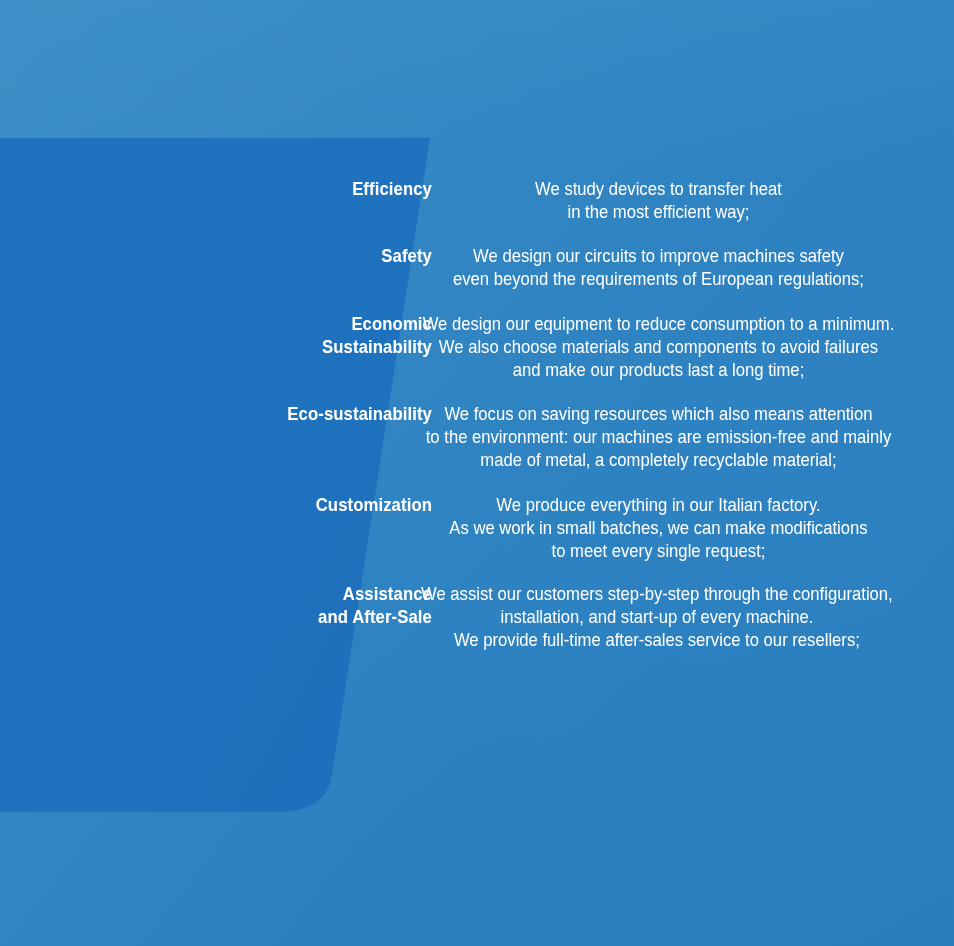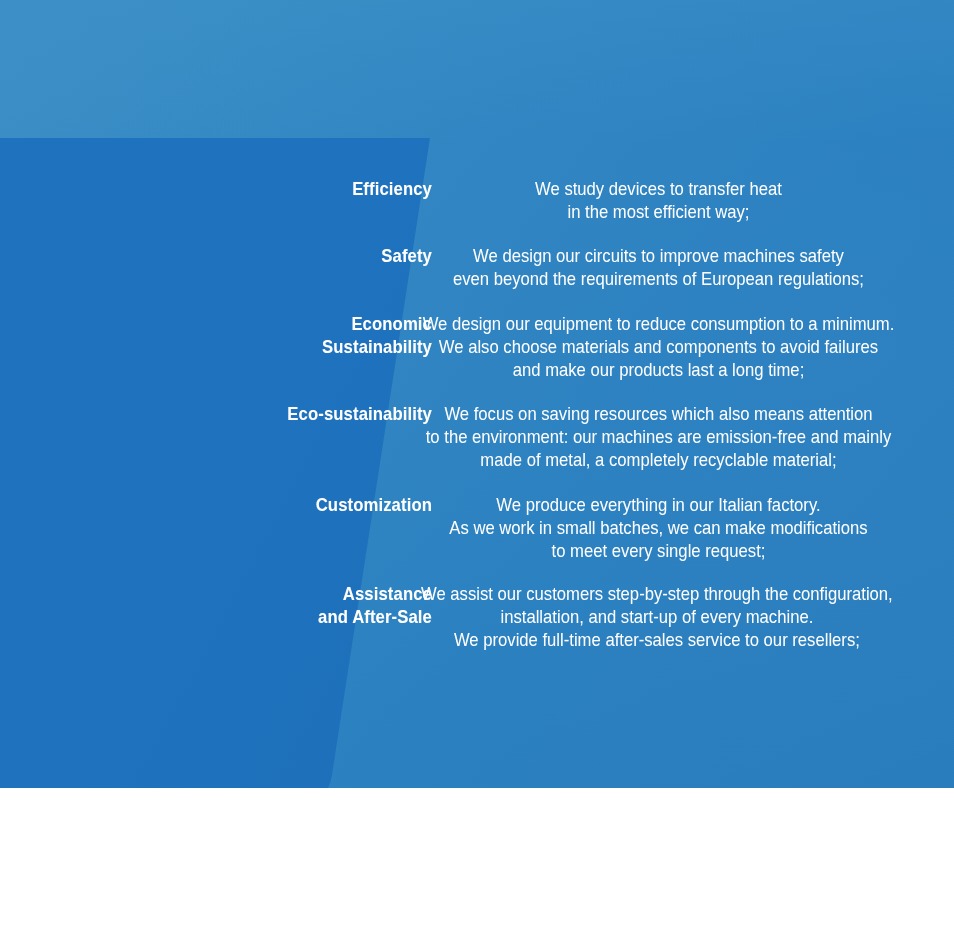--- a/index.html
+++ b/index.html
@@ -10,21 +10,21 @@
   body {
     width: 954px;
     height: 946px;
     overflow: hidden;
     font-family: "Liberation Sans", sans-serif;
   }
 
   #stage {
     position: relative;
     width: 954px;
-    height: 788px;
+    height: 946px;
     overflow: hidden;
     background: #7f1d1d;
   }
 
   
   .bg-base {
     position: absolute;
     inset: 0;
     background: linear-gradient(128deg, #3c8fc6 0%, #3488c3 30%, #2b80c0 62%, #2a7dbc 100%);
   }

